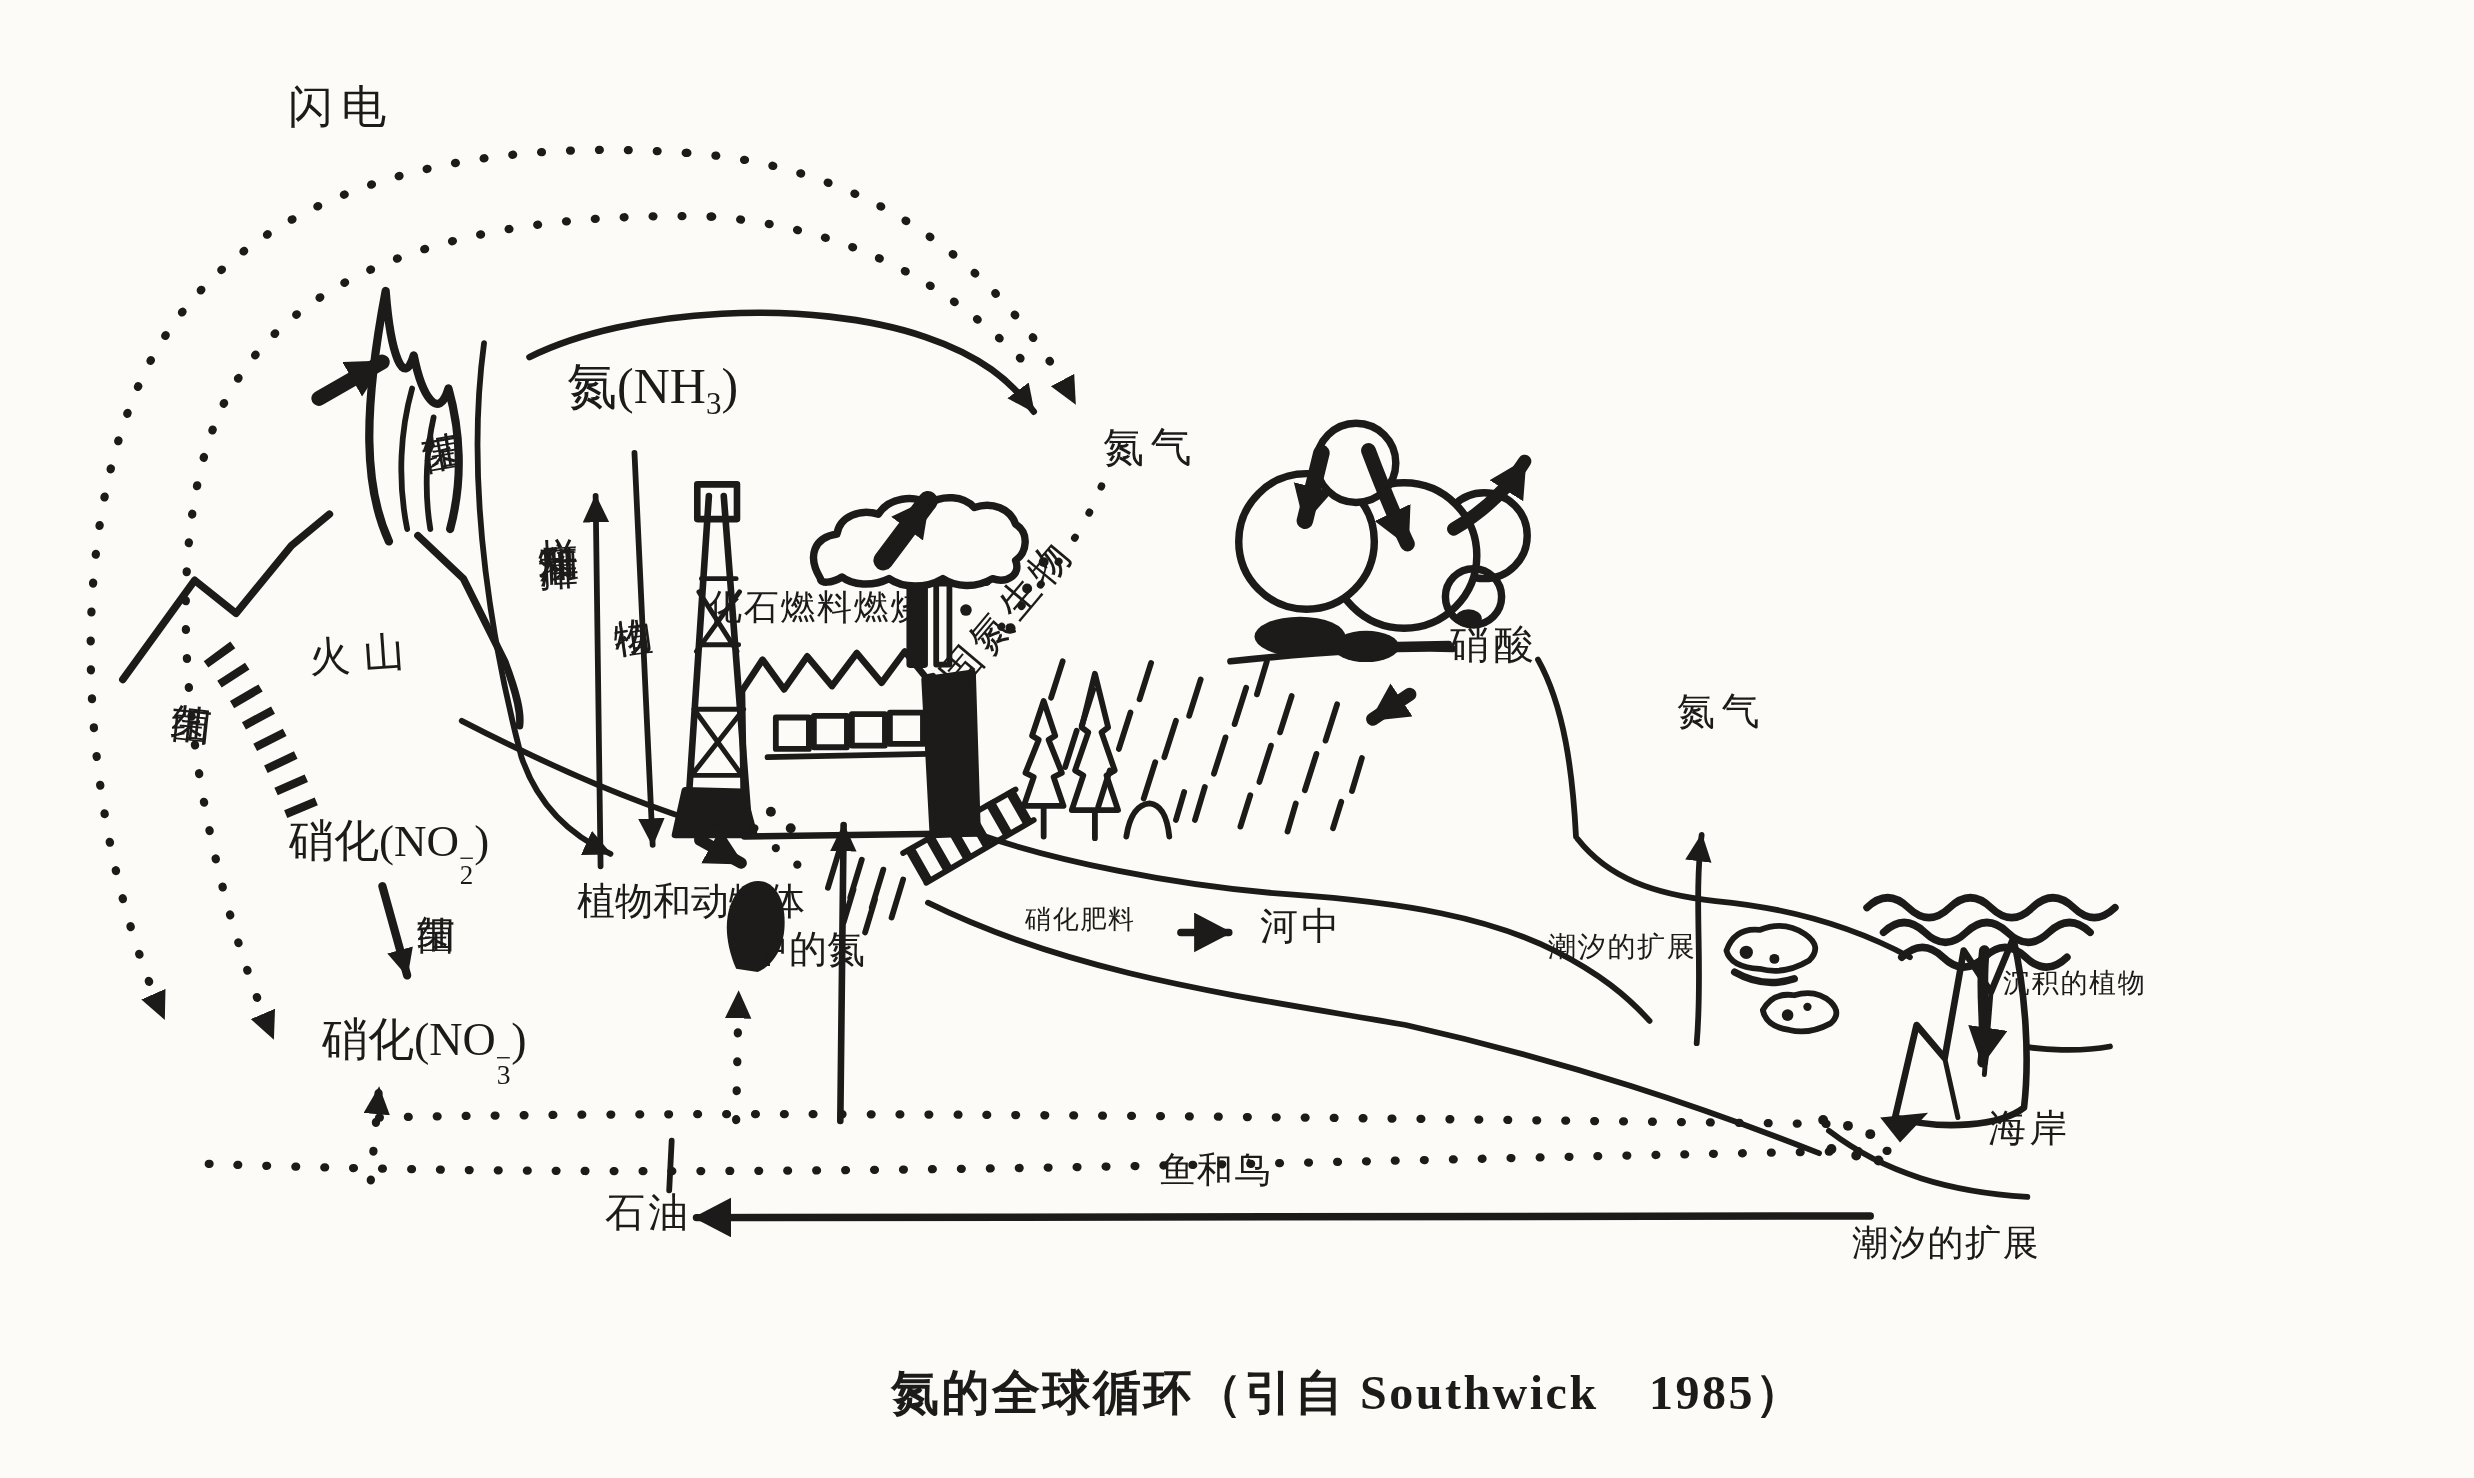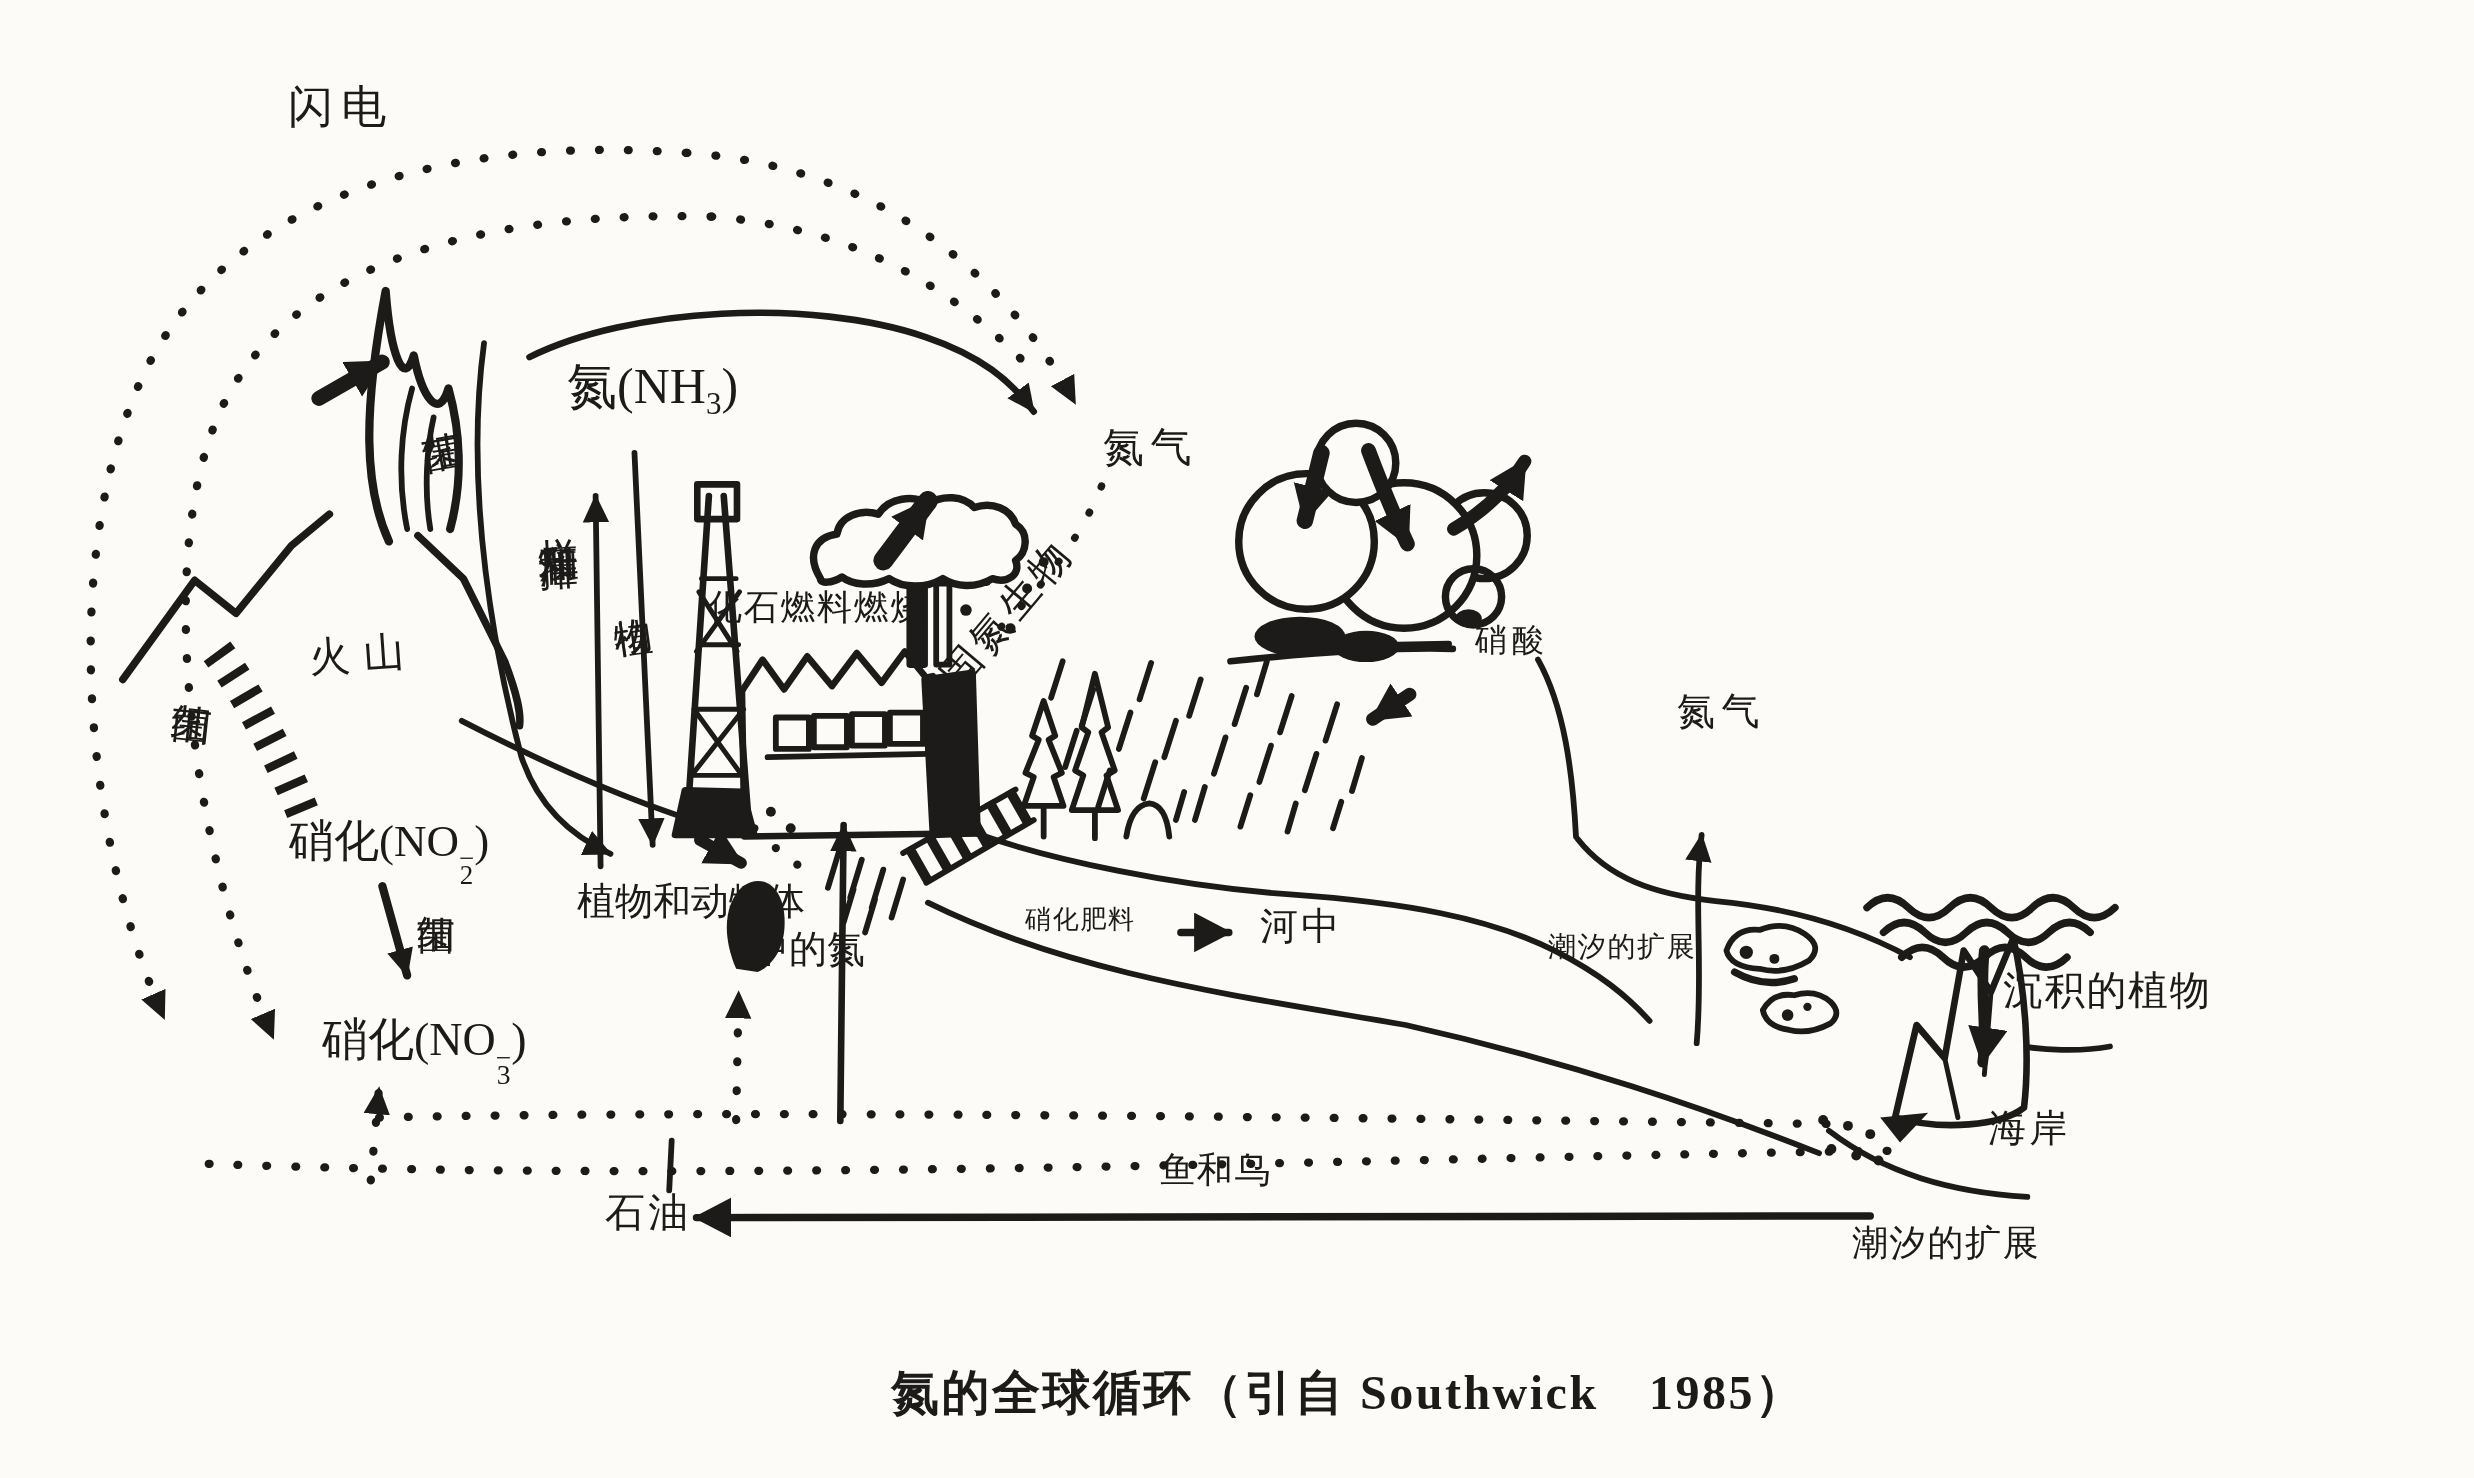--- a/index.html
+++ b/index.html
@@ -227,21 +227,21 @@
 <div class="label vlabel" style="left:534px;top:506px;font-size:40px;letter-spacing:3.3px;transform:rotate(-3deg);">烂腐和泄排</div>
 
 <div class="label vlabel" style="left:605px;top:589px;font-size:38px;transform:rotate(-8deg);">物植</div>
 
 <div class="label" style="left:707px;top:589px;font-size:35px;letter-spacing:1.7px;">化石燃料燃烧</div>
 
 <div class="label" style="left:949px;top:661px;font-size:40px;letter-spacing:5px;transform:rotate(-50deg);transform-origin:left center;">固氮生物</div>
 
 <div class="label" style="left:1103px;top:425px;font-size:41px;letter-spacing:6.6px;">氮气</div>
 
-<div class="label" style="left:1449px;top:623px;font-size:32px;letter-spacing:5px;margin-left:26px;">硝酸</div>
+<div class="label" style="left:1449px;top:623px;font-size:40px;letter-spacing:5px;">硝酸</div>
 
 <div class="label" style="left:289px;top:817px;font-size:45px;">
   <span>硝化(NO</span><span class="chem-stack">
         <span>−</span>
         <span>2</span>
       </span><span>)</span>
 </div>
 
 <div class="label vlabel" style="left:415px;top:886px;font-size:38px;">菌细</div>
 
@@ -256,21 +256,21 @@
 <div class="label" style="left:751px;top:929px;font-size:38px;">中的氮</div>
 
 <div class="label" style="left:1025px;top:906px;font-size:26px;letter-spacing:1.7px;">硝化肥料</div>
 
 <div class="label" style="left:1260px;top:906px;font-size:38px;letter-spacing:3.3px;">河中</div>
 
 <div class="label" style="left:1548px;top:934px;font-size:28px;letter-spacing:1.7px;font-family:Liberation Mono, monospace;">潮汐的扩展</div>
 
 <div class="label" style="left:1677px;top:691px;font-size:38px;letter-spacing:6.6px;">氮气</div>
 
-<div class="label" style="left:2003px;top:969px;font-size:40px;letter-spacing:1.7px;text-align:right;">沉积的植物</div>
+<div class="label" style="left:2003px;top:969px;font-size:27px;letter-spacing:1.7px;text-align:right;">沉积的植物</div>
 
 <div class="label" style="left:1988px;top:1108px;font-size:38px;letter-spacing:3.3px;">海岸</div>
 
 <div class="label" style="left:1159px;top:1151px;font-size:36px;letter-spacing:1.7px;">鱼和鸟</div>
 
 <div class="label" style="left:605px;top:1191px;font-size:40px;letter-spacing:3.3px;">石油</div>
 
 <div class="label" style="left:1852px;top:1224px;font-size:36px;letter-spacing:1.7px;">潮汐的扩展</div>
 
 <div class="label caption" style="left:891px;top:1361px;font-size:48px;margin-top:6px;">氮的全球循环（引自 Southwick　1985）</div>

